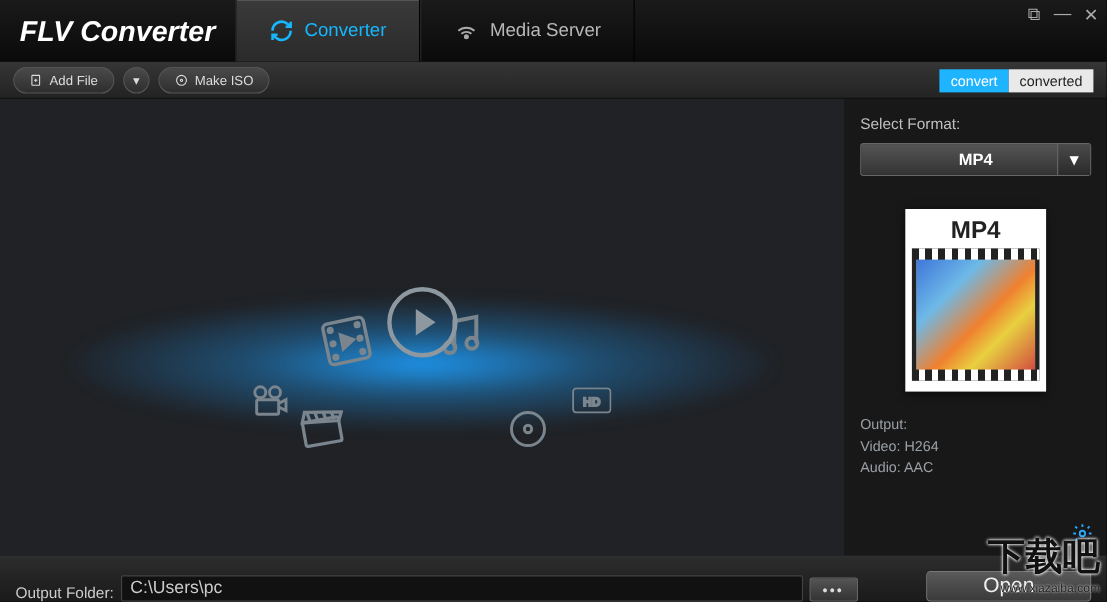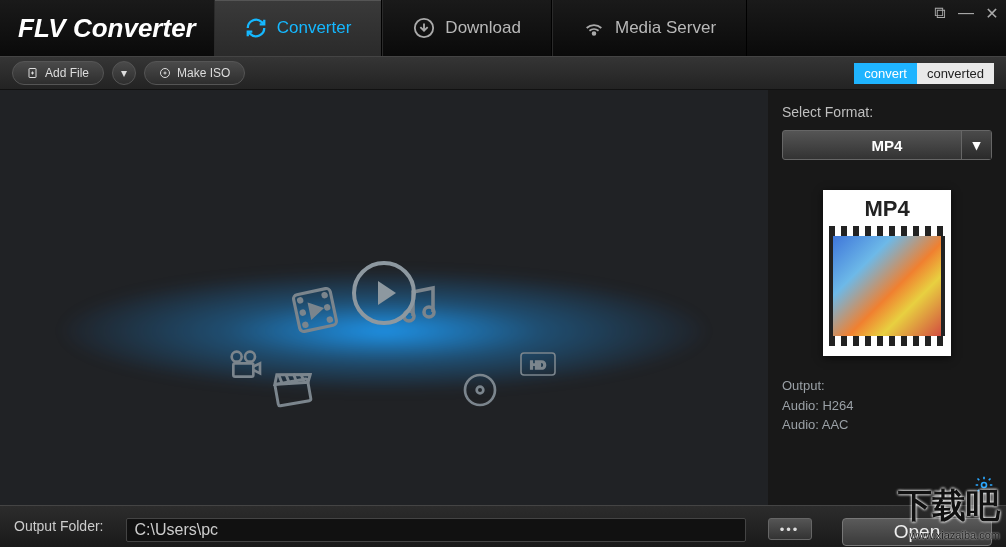--- a/index.html
+++ b/index.html
@@ -46,21 +46,21 @@
 .thumb-wrap { flex: 0 0 auto; display: flex; justify-content: center; padding: 30px 0 20px; }
 .thumb { width: 128px; background: #fff; padding: 6px 6px 10px 6px; box-shadow: 0 2px 8px rgba(0,0,0,.6); }
 .thumb-title { text-align: center; font-weight: bold; color: #222; font-size: 22px; padding-bottom: 4px; }
 .thumb-img { height: 120px; background: linear-gradient(135deg,#3a6fd8 0%, #6db9e8 30%, #f08030 55%, #e8d040 70%, #d04040 100%); border: 4px solid #222; position: relative; }
 .thumb-img:before, .thumb-img:after { content:""; position:absolute; left:-4px; right:-4px; height:10px; background: repeating-linear-gradient(90deg,#222 0 6px,#fff 6px 12px); }
 .thumb-img:before { top:-4px; } .thumb-img:after { bottom:-4px; }
 .details { font-size: 13px; line-height: 1.5; color: #9aa0a6; }
 .gear { position: absolute; right: 12px; bottom: 10px; color: #2aa8ff; cursor: pointer; }
 
 
-.footer { height: 42px; background: linear-gradient(#2c2c2c,#1a1a1a); border-top: 1px solid #444; display: flex; align-items: flex-start; padding: 12px 14px; gap: 22px; }
+.footer { height: 42px; background: linear-gradient(#2c2c2c,#1a1a1a); border-top: 1px solid #444; display: flex; align-items: flex-end; padding: 0 14px; gap: 6px; }
 .footer-label { color: #ccc; font-size: 14px; }
 .footer-input { flex: 0 0 620px; height: 24px; background: #111; border: 1px solid #444; color: #ccc; padding: 0 8px; font-size: 16px; border-radius: 2px; }
 .browse { width: 44px; height: 22px; background: linear-gradient(#555,#333); border: 1px solid #666; border-radius: 3px; color: #ddd; display: inline-flex; align-items: center; justify-content: center; font-size: 13px; cursor: pointer; letter-spacing: 2px; }
 .open-btn { margin-left: auto; width: 150px; height: 28px; background: linear-gradient(#5a5a5a,#3a3a3a); border: 1px solid #777; border-radius: 4px; color: #eee; font-size: 19px; cursor: pointer; }
 
 
 .watermark { position: absolute; right: 6px; bottom: 6px; color: #000; background: rgba(255,255,255,.0); text-align: right; pointer-events: none; }
 .watermark .big { font-size: 34px; font-weight: 900; color: #111; text-shadow: 0 0 3px #fff, 0 0 3px #fff; }
 .watermark .url { font-size: 11px; color: #222; text-shadow: 0 0 2px #fff; }
 
@@ -79,30 +79,20 @@
             <path d="M21 3v5h-5"></path>
             <path d="M21 12a9 9 0 0 1-15 6.7L3 16"></path>
             <path d="M3 21v-5h5"></path>
           </svg>
       </span>
       <span>Converter</span>
     </div>
     <div class="tab">
       <span class="ticon">
         <svg width="22" height="22" viewBox="0 0 24 24" fill="none" stroke="#aaa" stroke-width="2">
-            <circle cx="12" cy="12" r="10"></circle>
-            <path d="M12 7v7"></path>
-            <path d="M8 11l4 4 4-4"></path>
-          </svg>
-      </span>
-      <span>Download</span>
-    </div>
-    <div class="tab">
-      <span class="ticon">
-        <svg width="22" height="22" viewBox="0 0 24 24" fill="none" stroke="#aaa" stroke-width="2">
             <path d="M4 12a12 12 0 0 1 16 0"></path>
             <path d="M7 15a8 8 0 0 1 10 0"></path>
             <circle cx="12" cy="18" r="1.5" fill="#aaa"></circle>
           </svg>
       </span>
       <span>Media Server</span>
     </div>
   </div>
   <div class="win-controls">
     <span>⧉</span>
@@ -200,21 +190,21 @@
       <span class="arrow">▾</span>
     </div>
     <div class="thumb-wrap">
       <div class="thumb">
         <div class="thumb-title">MP4</div>
         <div class="thumb-img"></div>
       </div>
     </div>
     <div class="details">
       <div>Output:</div>
-      <div>Audio: H264</div>
+      <div>Video: H264</div>
       <div>Audio: AAC</div>
     </div>
     <div class="gear">
       <svg width="20" height="20" viewBox="0 0 24 24" fill="none" stroke="#2aa8ff" stroke-width="2">
           <circle cx="12" cy="12" r="3"></circle>
           <path d="M12 2v3M12 19v3M4.2 4.2l2.1 2.1M17.7 17.7l2.1 2.1M2 12h3M19 12h3M4.2 19.8l2.1-2.1M17.7 6.3l2.1-2.1"></path>
         </svg>
     </div>
   </div>
 </div>

